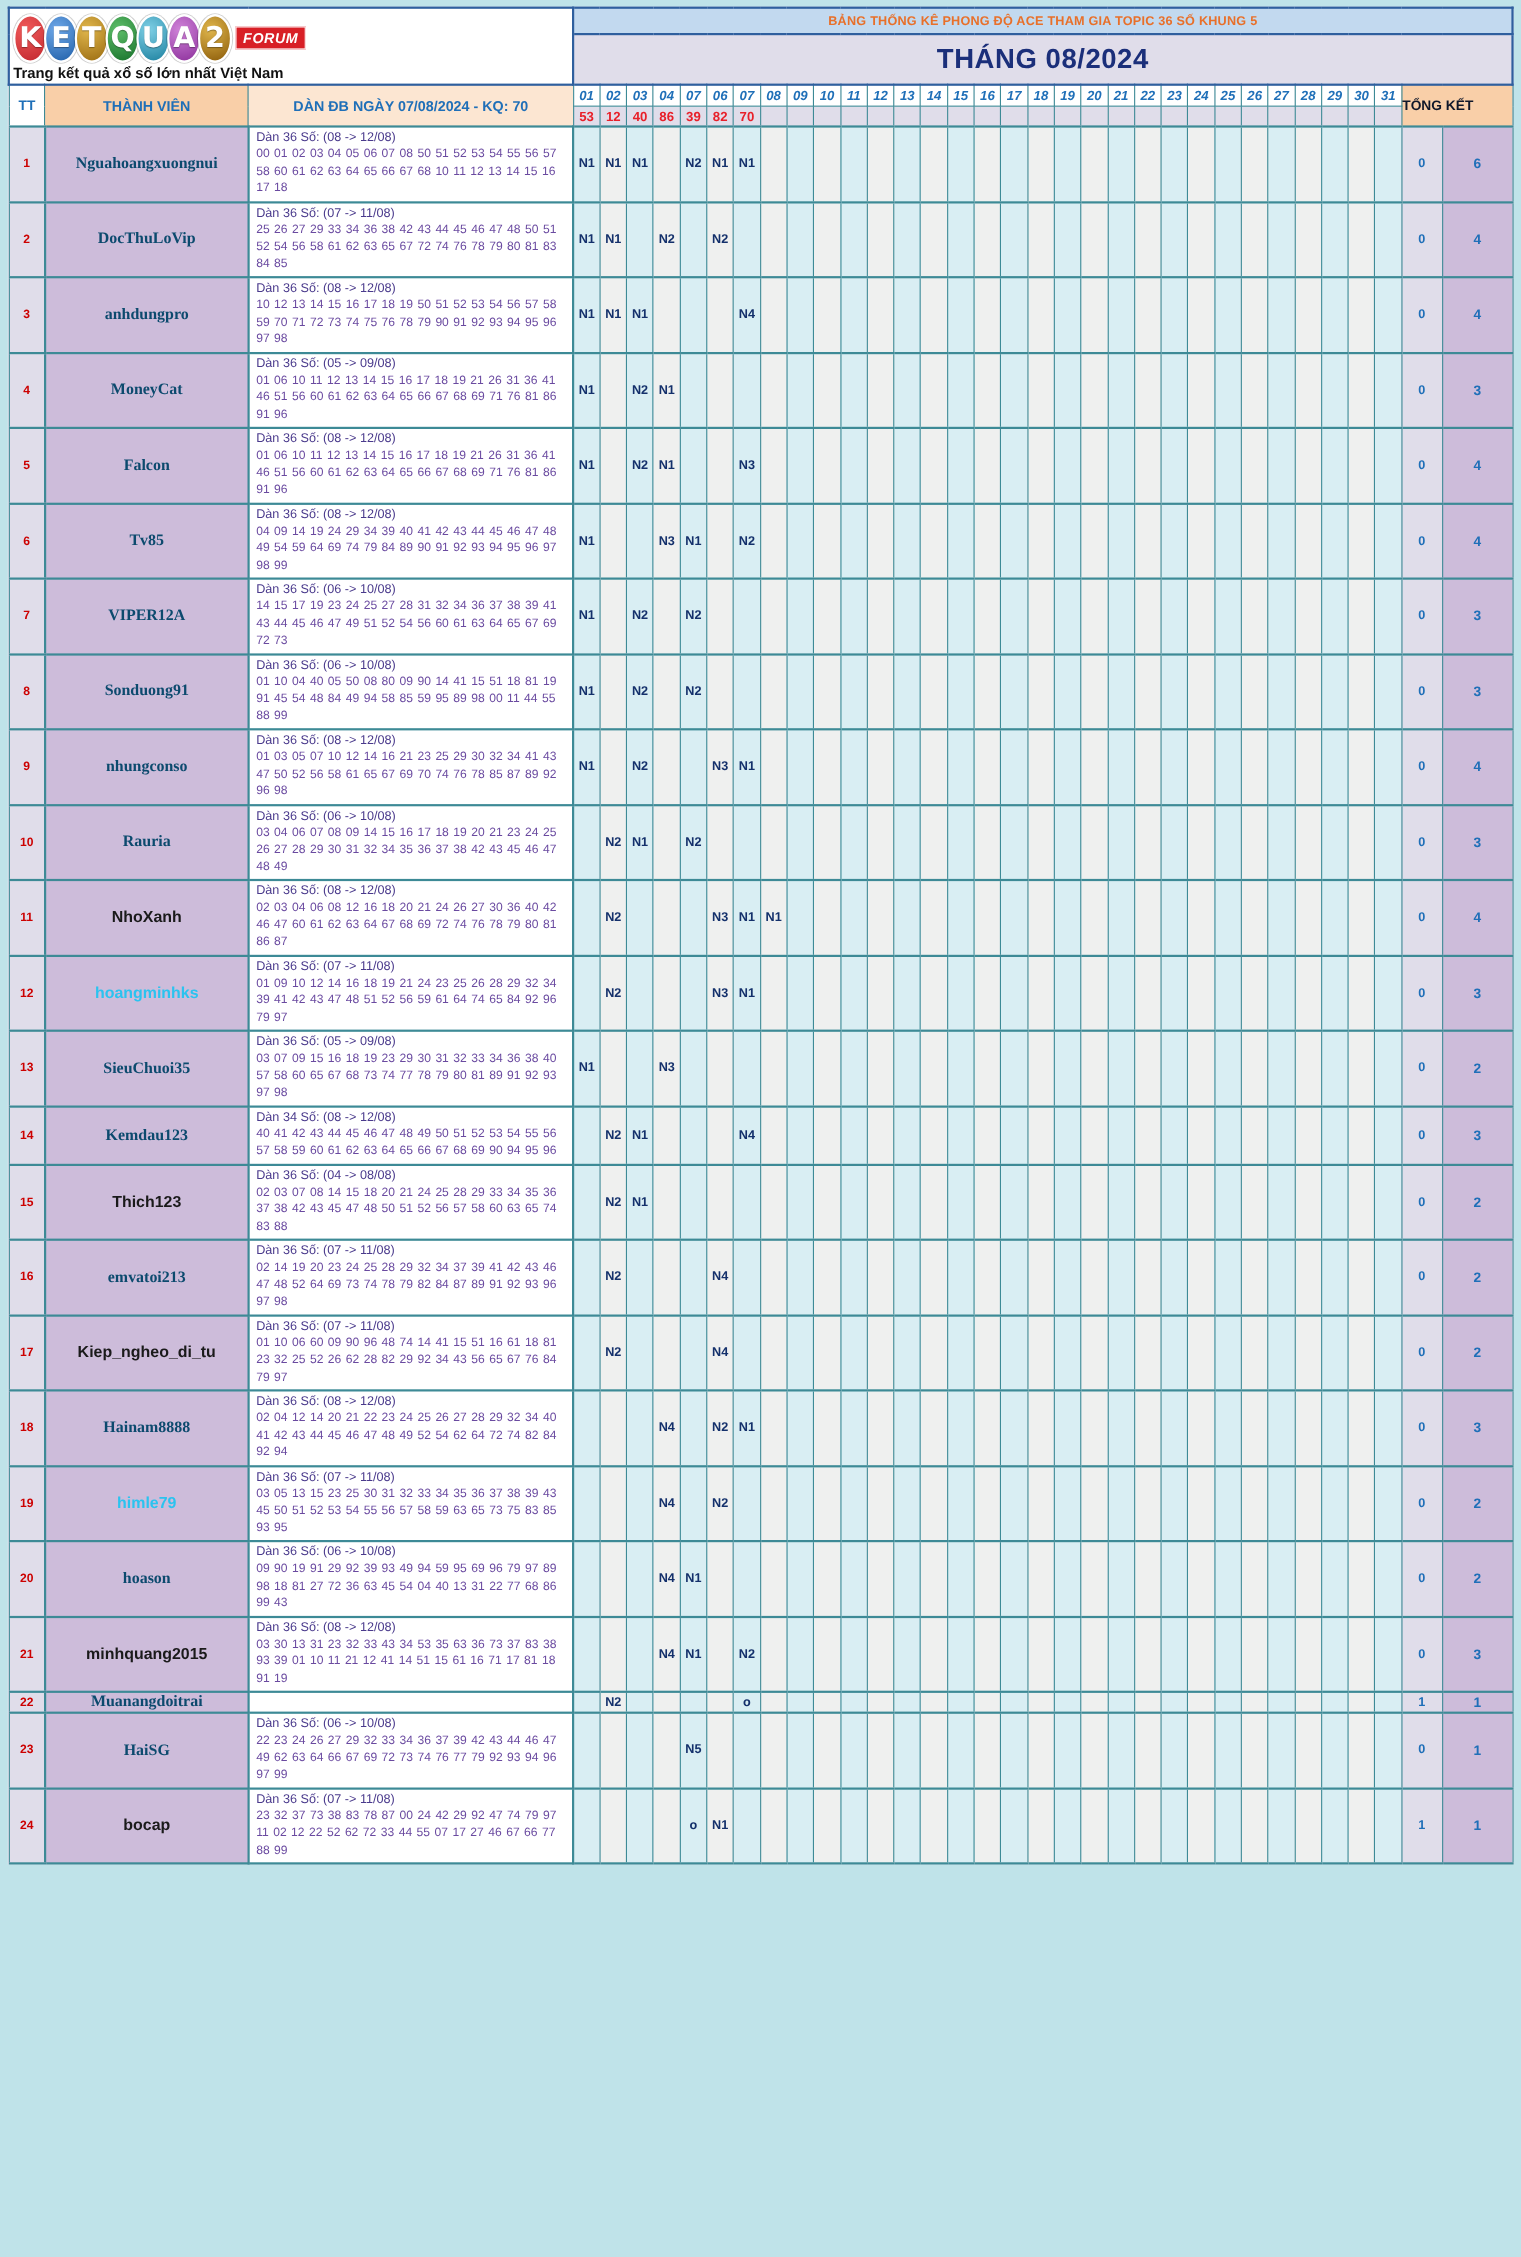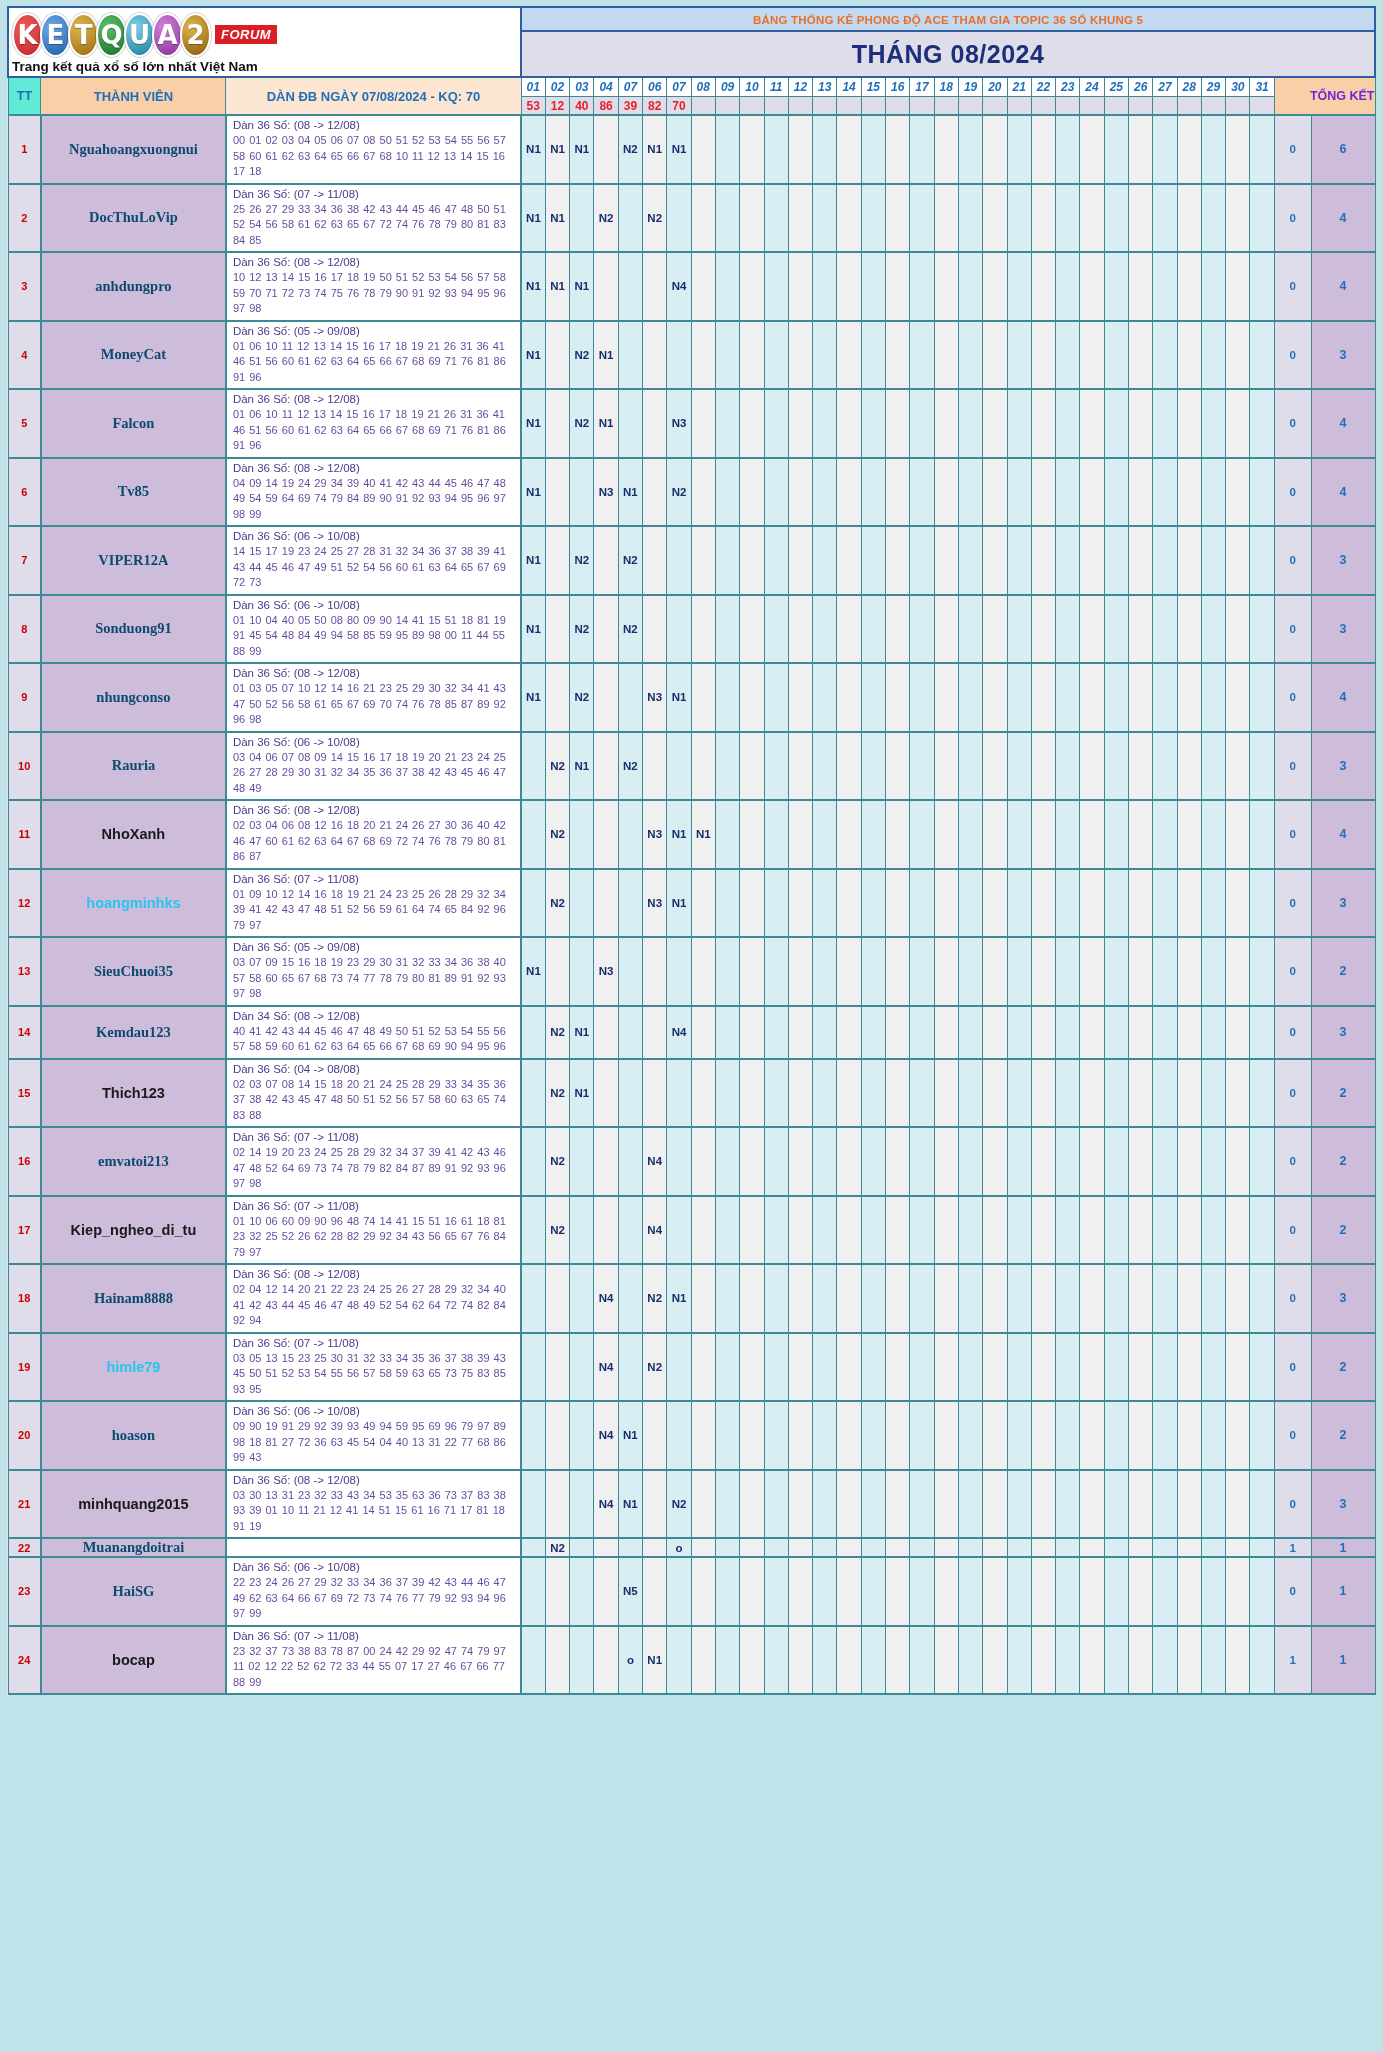--- a/index.html
+++ b/index.html
@@ -88,30 +88,30 @@
     color:#1b2f7a;font-size:25px;font-weight:bold;letter-spacing:.5px;
   }
   
   th.hd{
     background:#fbe1c8;
     color:#1f6fb8;
     font-size:12.5px;
     height:19px;
     text-align:center;
   }
-  th.hd-tt{background:#5eead4;width:26px;}
+  th.hd-tt{background:#ffffff;width:26px;}
   th.hd-member{background:#f9cfa8;width:146px;font-size:13px;}
   th.hd-dan{background:#fce6d2;font-size:13px;}
   th.hd-day{
     background:#ffffff;color:#1f6fb8;font-size:12px;height:18px;text-align:center;
     border:1px solid #3d8a96;
     font-style:italic;
   }
   th.hd-total{
-    background:#f9cfa8;color:#6d28d9;font-size:12.5px;text-align:right;
+    background:#f9cfa8;color:#0f172a;font-size:12.5px;text-align:left;
   }
   td.kq-num{
     background:#e0ddea;color:#e8202a;font-size:12px;text-align:center;height:17px;
   }
   td.kq-empty{background:#e0ddea;height:17px;}
   
   td.tt{
     background:#e0ddea;color:#cc0000;font-size:11px;text-align:center;width:26px;
   }
   td.member{

